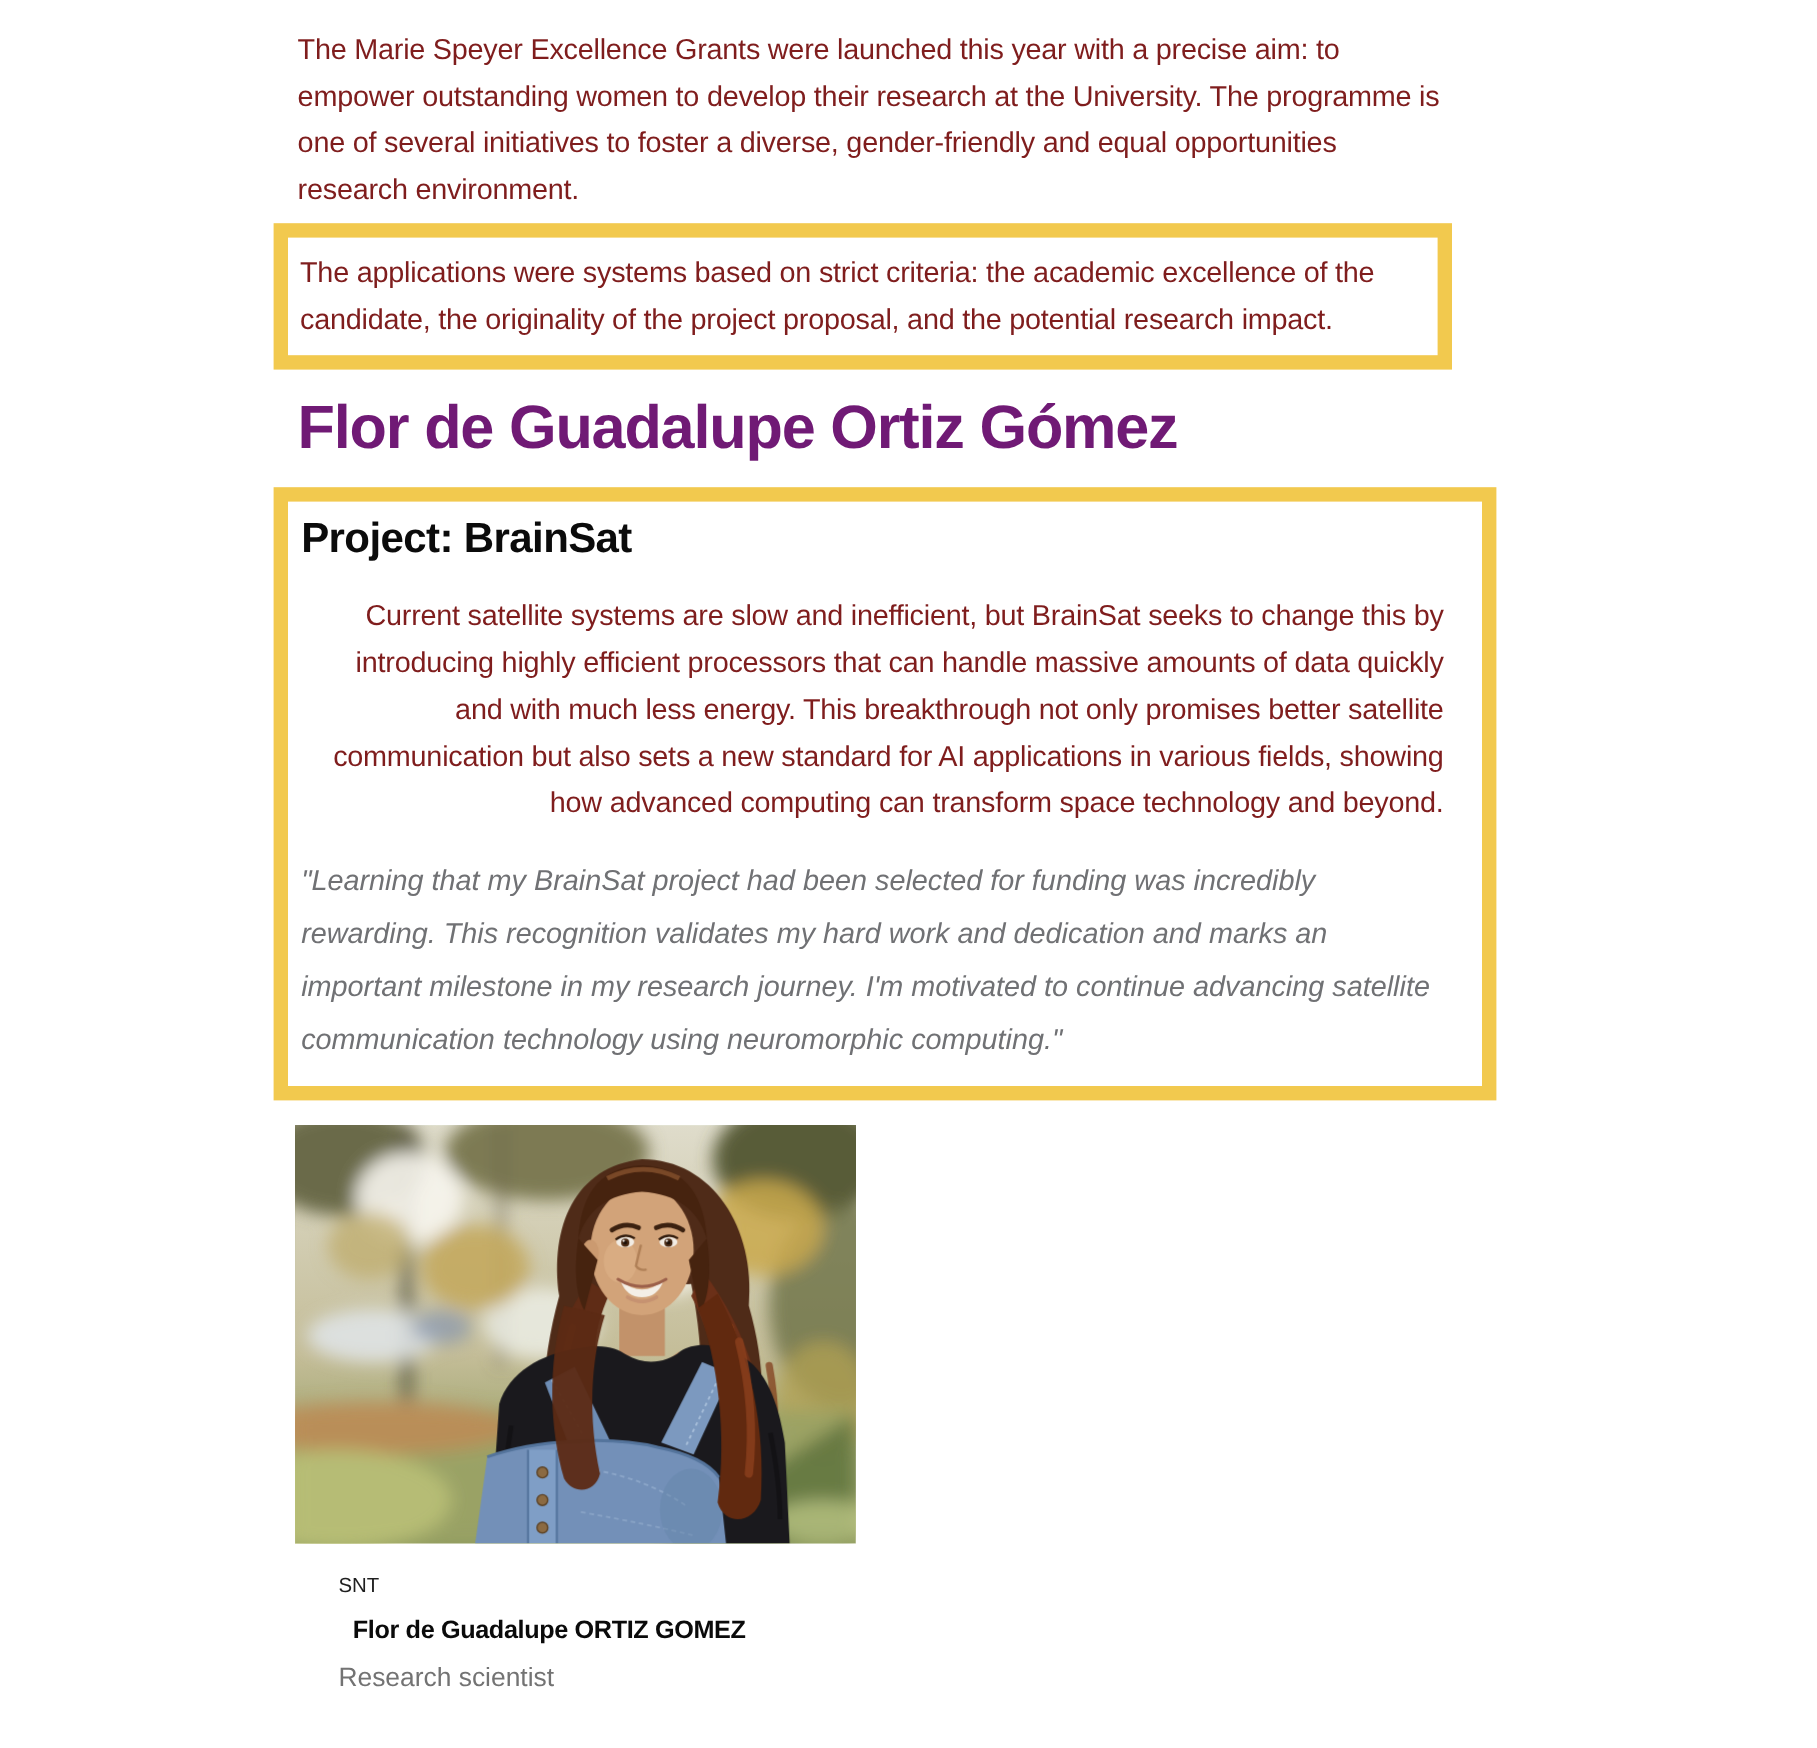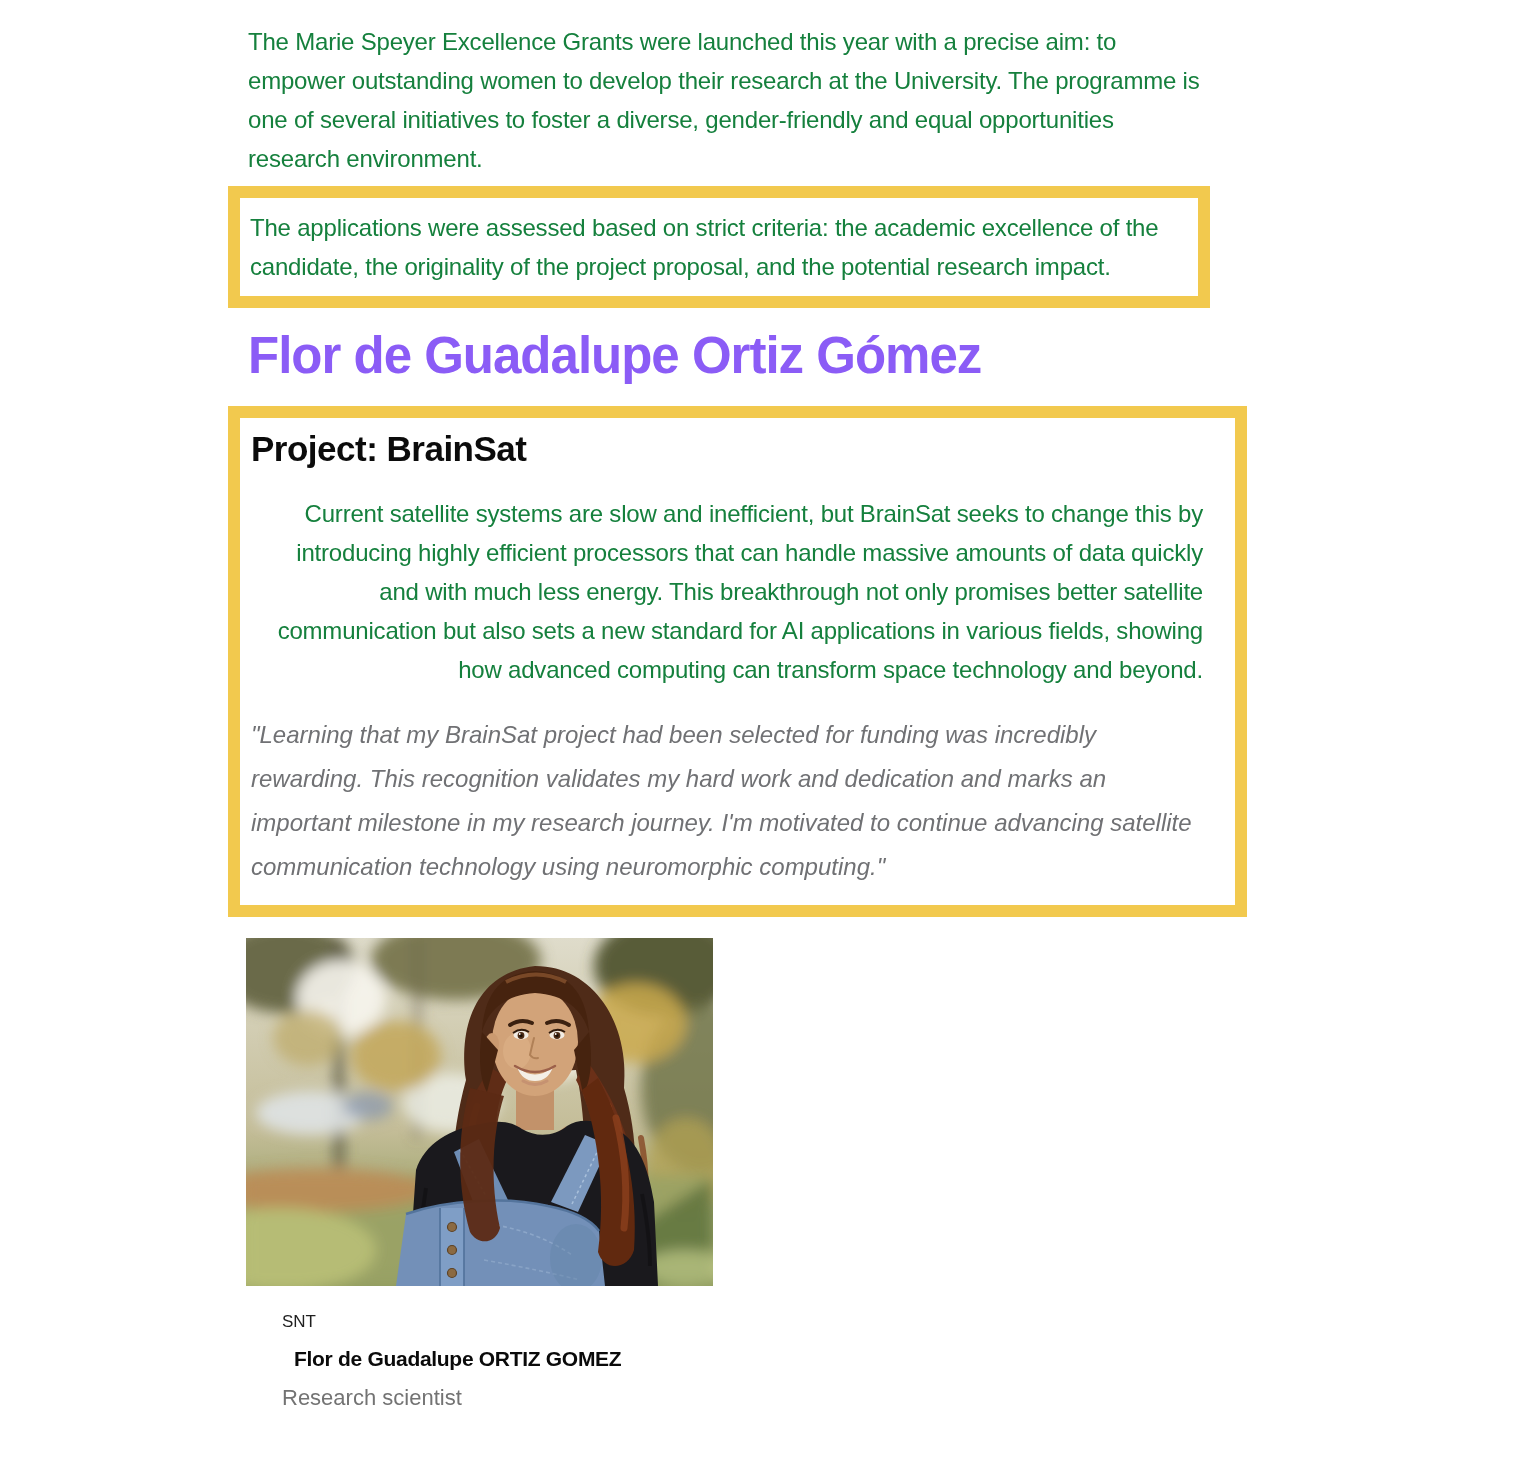--- a/index.html
+++ b/index.html
@@ -6,33 +6,33 @@
   body{
     width:1514px;height:1457px;background:#ffffff;overflow:hidden;
     font-family:"Liberation Sans","DejaVu Sans",sans-serif;
     color:#707174;
     -webkit-hyphens:auto;hyphens:auto;
   }
   p{margin:0;}
   .content{margin-left:248px;width:1020px;}
 
   .body-text{
-    font-size:24px;line-height:39px;color:#15803d;letter-spacing:-0.2px;
+    font-size:24px;line-height:39px;color:#7f1d1d;letter-spacing:-0.2px;
   }
   .intro{margin-top:22px;width:960px;}
 
   .hl-box{
     box-sizing:border-box;margin-left:-20px;margin-top:8px;width:982px;
     border:12px solid #F2C94E;background:#ffffff;
     padding:10px 18px 10px 10px;
   }
 
   h1.person{
     margin:20px 0 0;font-size:51px;line-height:1.1;font-weight:bold;
-    color:#8b5cf6;letter-spacing:-1px;
+    color:#701a75;letter-spacing:-1px;
   }
 
   .project-box{
     box-sizing:border-box;margin-left:-20px;margin-top:22px;width:1019px;
     border:12px solid #F2C94E;background:#ffffff;
     padding:10px 20px 16px 11px;
   }
   h2.project{
     margin:0;font-size:35px;line-height:1.2;font-weight:bold;
     color:#0b0b0b;letter-spacing:-0.5px;
@@ -54,21 +54,21 @@
   .cap-role{margin-top:14px;font-size:22px;line-height:26px;color:#737373;}
 </style>
 </head>
 <body>
 
 <div class="content">
 
   <p class="body-text intro">The Marie Speyer Excellence Grants were launched this year with a precise aim: to empower outstanding women to develop their research at the University. The programme is one of several initiatives to foster a diverse, gender-friendly and equal opportunities research environment.</p>
 
   <div class="hl-box">
-    <p class="body-text">The applications were assessed based on strict criteria: the academic excellence of the candidate, the originality of the project proposal, and the potential research impact.</p>
+    <p class="body-text">The applications were systems based on strict criteria: the academic excellence of the candidate, the originality of the project proposal, and the potential research impact.</p>
   </div>
 
   <h1 class="person">Flor de Guadalupe Ortiz Gómez</h1>
 
   <div class="project-box">
     <h2 class="project">Project: BrainSat</h2>
     <p class="body-text desc">Current satellite systems are slow and inefficient, but BrainSat seeks to change this by introducing highly efficient processors that can handle massive amounts of data quickly and with much less energy. This breakthrough not only promises better satellite communication but also sets a new standard for AI applications in various fields, showing how advanced computing can transform space technology and beyond.</p>
     <p class="quote">"Learning that my BrainSat project had been selected for funding was incredibly rewarding. This recognition validates my hard work and dedication and marks an important milestone in my research journey. I'm motivated to continue advancing satellite communication technology using neuromorphic computing."</p>
   </div>
 

